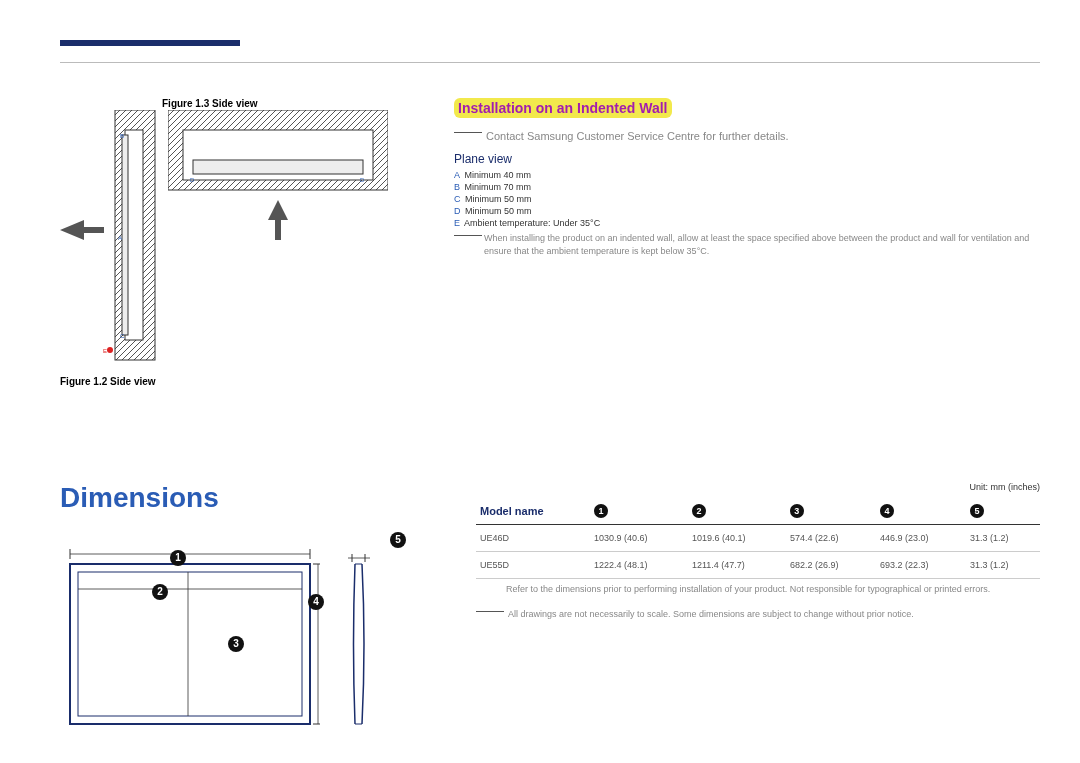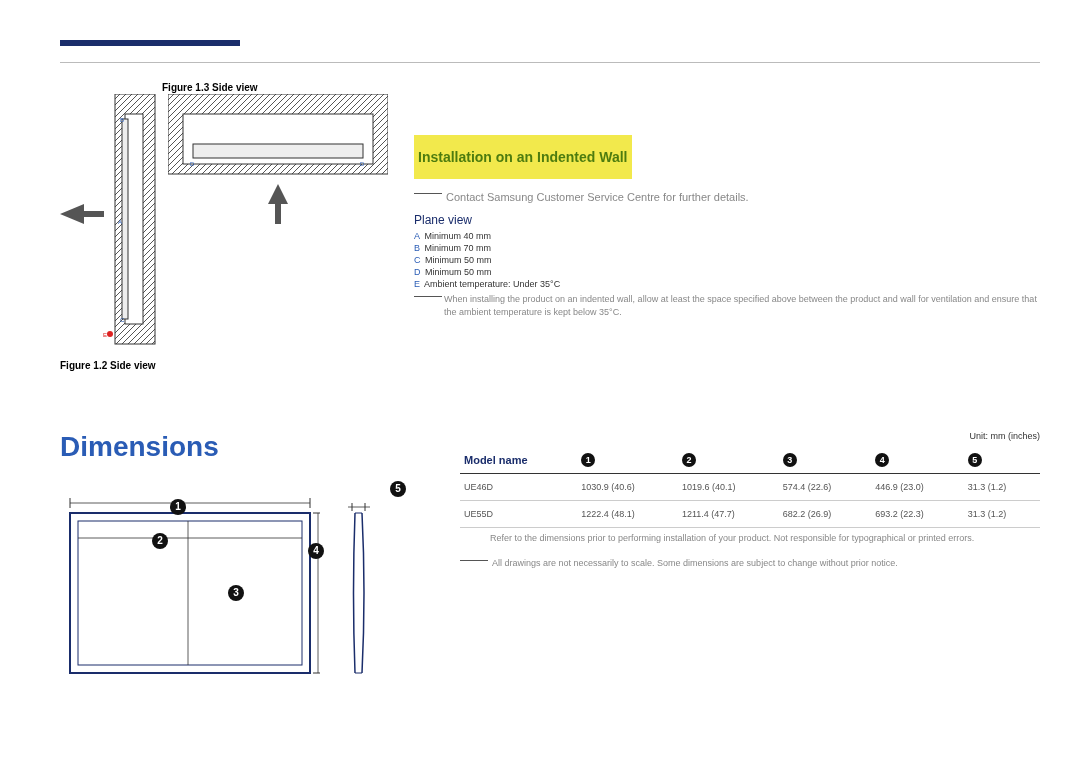--- a/index.html
+++ b/index.html
@@ -24,23 +24,22 @@
   }
   .top-rule {
     position: absolute;
     top: 62px;
     left: 60px;
     right: 40px;
     border-top: 1px solid #bbb;
   }
   .upper {
     display: flex;
-    gap: 24px;
-    margin-top: 36px;
-    align-items: center;
+    gap: 64px;
+    margin-top: 52px;
   }
   .figure-col {
     width: 330px;
     position: relative;
   }
   .fig13-label {
     position: absolute;
     top: 0;
     left: 102px;
     font-size: 10px;
@@ -54,24 +53,25 @@
     margin-top: 6px;
   }
   .diagram-row {
     display: flex;
     gap: 8px;
     margin-top: 12px;
   }
   .section-header {
     font-size: 14px;
     font-weight: bold;
-    color: #4d7c0f;
+    color: #a21caf;
     background: #f2e94c;
     display: inline-block;
-    padding: 14px 4px;
+    padding: 2px 4px;
+    border-radius: 6px;
   }
   .note-dash {
     color: #999;
     font-size: 18px;
     vertical-align: middle;
     display: inline-block;
     width: 28px;
     border-top: 1px solid #555;
     margin-right: 4px;
     position: relative;
@@ -98,23 +98,23 @@
   }
   .enote {
     font-size: 9px;
     color: #888;
     margin-top: 4px;
     line-height: 1.4;
     padding-left: 30px;
     text-indent: -30px;
   }
   .lower {
-    margin-top: 60px;
+    margin-top: 95px;
     display: flex;
-    gap: 30px;
+    gap: 46px;
   }
   .lower-left {
     width: 370px;
   }
   .dimensions-title {
     font-size: 28px;
     font-weight: 600;
     color: #2a5cb5;
     margin-bottom: 30px;
   }

